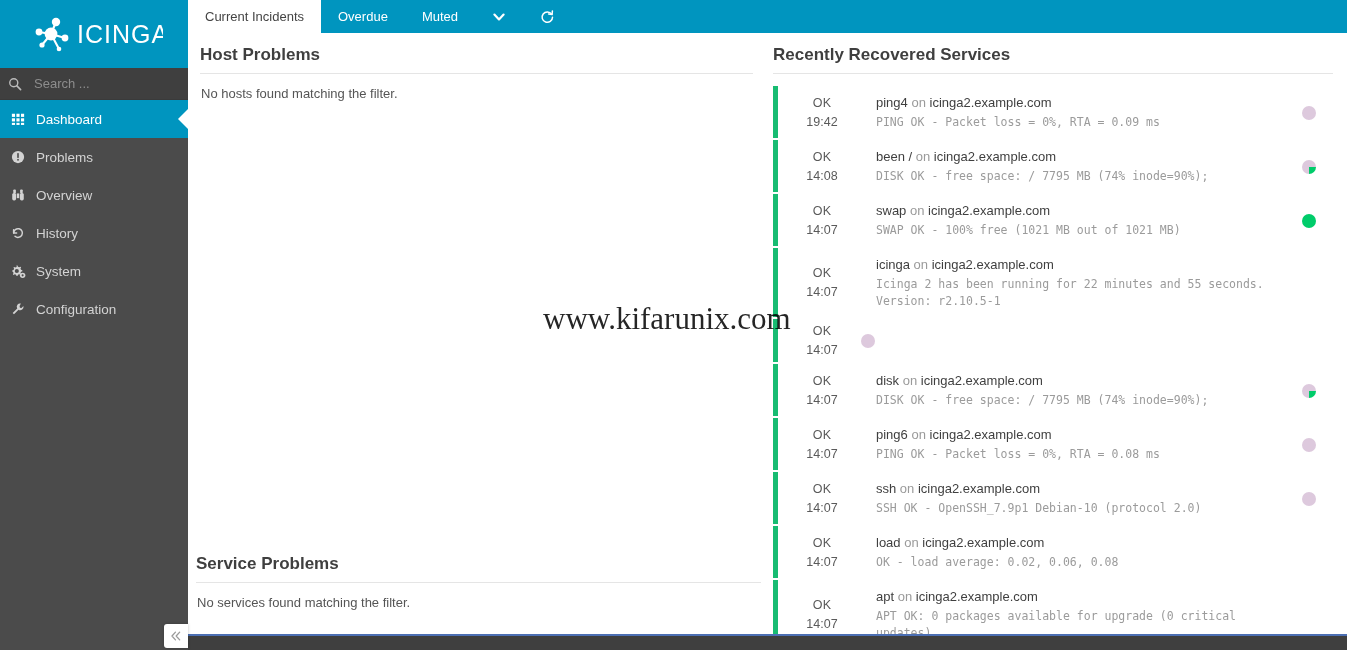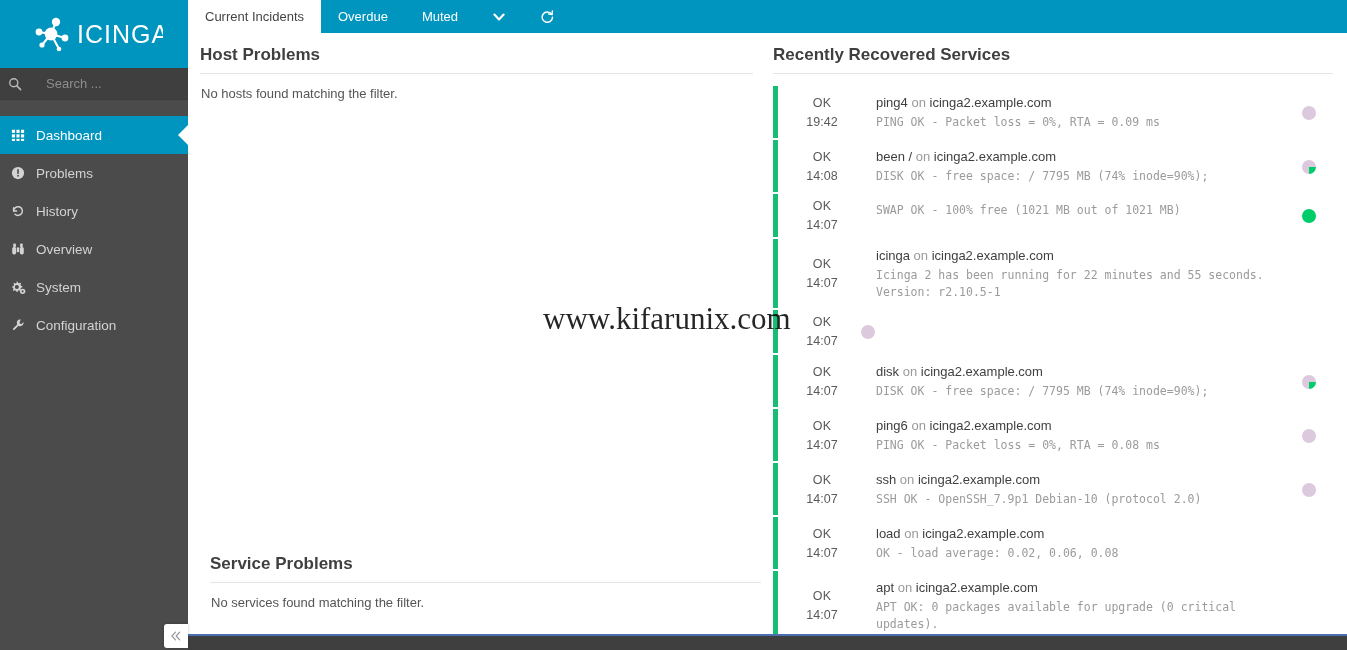--- a/index.html
+++ b/index.html
@@ -35,36 +35,36 @@
     position: relative;
   }
   .logo-area svg { display: block; }
 
   .search-row {
     height: 32px;
     background: #3f3f3f;
     display: flex;
     align-items: center;
     padding: 0 8px;
-    gap: 24px;
+    gap: 12px;
     border-bottom: 1px solid #3a3a3a;
   }
   .search-icon { width: 14px; height: 14px; flex: 0 0 14px; opacity: .85; }
   .search-input {
     background: transparent;
     border: 0;
     outline: none;
     color: #cfcfcf;
     font-family: "Liberation Sans", sans-serif;
     font-size: 13px;
     width: 100%;
   }
   .search-input::placeholder { color: #8d8d8d; }
 
-  .nav { padding-top: 0; margin-top: 16px; }
+  .nav { padding-top: 0; }
   .nav-item {
     height: 38px;
     display: flex;
     align-items: center;
     gap: 10px;
     padding: 0 0 0 10px;
     color: #d3d3d3;
     font-size: 13.5px;
     position: relative;
     cursor: pointer;
@@ -167,21 +167,21 @@
     margin-bottom: 12px;
   }
   .empty-msg {
     font-size: 13px;
     color: #555555;
     padding-left: 1px;
   }
 
   .svc-problems {
     position: absolute;
-    left: 22px;
+    left: 8px;
     right: 12px;
     top: 521px;
   }
 
   
   .svc-list { display: flex; flex-direction: column; }
   .svc-row {
     display: flex;
     align-items: stretch;
     position: relative;
@@ -314,40 +314,40 @@
             <rect x="7.1" y="3.6" width="1.8" height="5.4" fill="#4b4b4b"></rect>
             <rect x="7.1" y="10.2" width="1.8" height="1.9" fill="#4b4b4b"></rect>
           </svg>
         </span>
         <span>Problems</span>
       </div>
 
       <div class="nav-item">
         <span class="nico">
           <svg viewBox="0 0 16 16" width="14" height="14">
-            <path d="M3 8a5 5 0 1 1 1.6 3.7" fill="none" stroke="#d3d3d3" stroke-width="1.7" stroke-linecap="round"></path>
-            <path d="M3 4.2 L3 8 L6.4 8" fill="none" stroke="#d3d3d3" stroke-width="1.7" stroke-linecap="round" stroke-linejoin="round"></path>
-          </svg>
-        </span>
-        <span>History</span>
-      </div>
-
-      <div class="nav-item">
-        <span class="nico">
-          <svg viewBox="0 0 16 16" width="14" height="14">
               <g fill="#d3d3d3">
             <rect x="1.4" y="5.6" width="4.4" height="8.6" rx="1.9"></rect>
             <rect x="10.2" y="5.6" width="4.4" height="8.6" rx="1.9"></rect>
             <rect x="2.6" y="1.6" width="3" height="4.6" rx="1.1"></rect>
             <rect x="10.4" y="1.6" width="3" height="4.6" rx="1.1"></rect>
             <rect x="6.6" y="6.2" width="2.8" height="5.4"></rect>
           </g>
             </svg>
         </span>
         <span>Overview</span>
+      </div>
+
+      <div class="nav-item">
+        <span class="nico">
+          <svg viewBox="0 0 16 16" width="14" height="14">
+            <path d="M3 8a5 5 0 1 1 1.6 3.7" fill="none" stroke="#d3d3d3" stroke-width="1.7" stroke-linecap="round"></path>
+            <path d="M3 4.2 L3 8 L6.4 8" fill="none" stroke="#d3d3d3" stroke-width="1.7" stroke-linecap="round" stroke-linejoin="round"></path>
+          </svg>
+        </span>
+        <span>History</span>
       </div>
 
       <div class="nav-item">
         <span class="nico">
           <svg viewBox="0 0 16 16" width="15" height="15">
               <g fill="#d3d3d3">
             <path d="M6 1.4l.9.1.5 1.4 1.4.6 1.3-.7.7.7-.7 1.3.6 1.4 1.4.5v1l-1.4.5-.6 1.4.7 1.3-.7.7-1.3-.7-1.4.6-.5 1.4h-1l-.5-1.4-1.4-.6-1.3.7-.7-.7.7-1.3-.6-1.4L1.3 8v-1l1.4-.5.6-1.4-.7-1.3.7-.7 1.3.7 1.4-.6z"></path>
             <circle cx="6.2" cy="7.5" r="2.2" fill="#4b4b4b"></circle>
             <circle cx="12.4" cy="12.1" r="2.9"></circle>
             <circle cx="12.4" cy="12.1" r="1.1" fill="#4b4b4b"></circle>
@@ -440,20 +440,21 @@
                 <div class="svc-dot" style="background: conic-gradient(rgb(221, 201, 221) 0deg, rgb(221, 201, 221) 90deg, rgb(0, 204, 106) 90deg, rgb(0, 204, 106) 180deg, rgb(221, 201, 221) 180deg, rgb(221, 201, 221) 360deg);"></div>
               </div>
             </div>
             <div class="svc-row">
               <div class="svc-bar" style="background: rgb(24, 188, 114);"></div>
               <div class="svc-time">
                 <div class="svc-state">OK</div>
                 <div>14:07</div>
               </div>
               <div class="svc-body">
+                <div class="svc-title"><b>swap</b> on <b>icinga2.example.com</b></div>
                 <div class="svc-output">SWAP OK - 100% free (1021 MB out of 1021 MB)</div>
               </div>
               <div class="svc-dot-cell">
                 <div class="svc-dot" style="background: rgb(0, 204, 106);"></div>
               </div>
             </div>
             <div class="svc-row">
               <div class="svc-bar" style="background: rgb(24, 188, 114);"></div>
               <div class="svc-time">
                 <div class="svc-state">OK</div>

